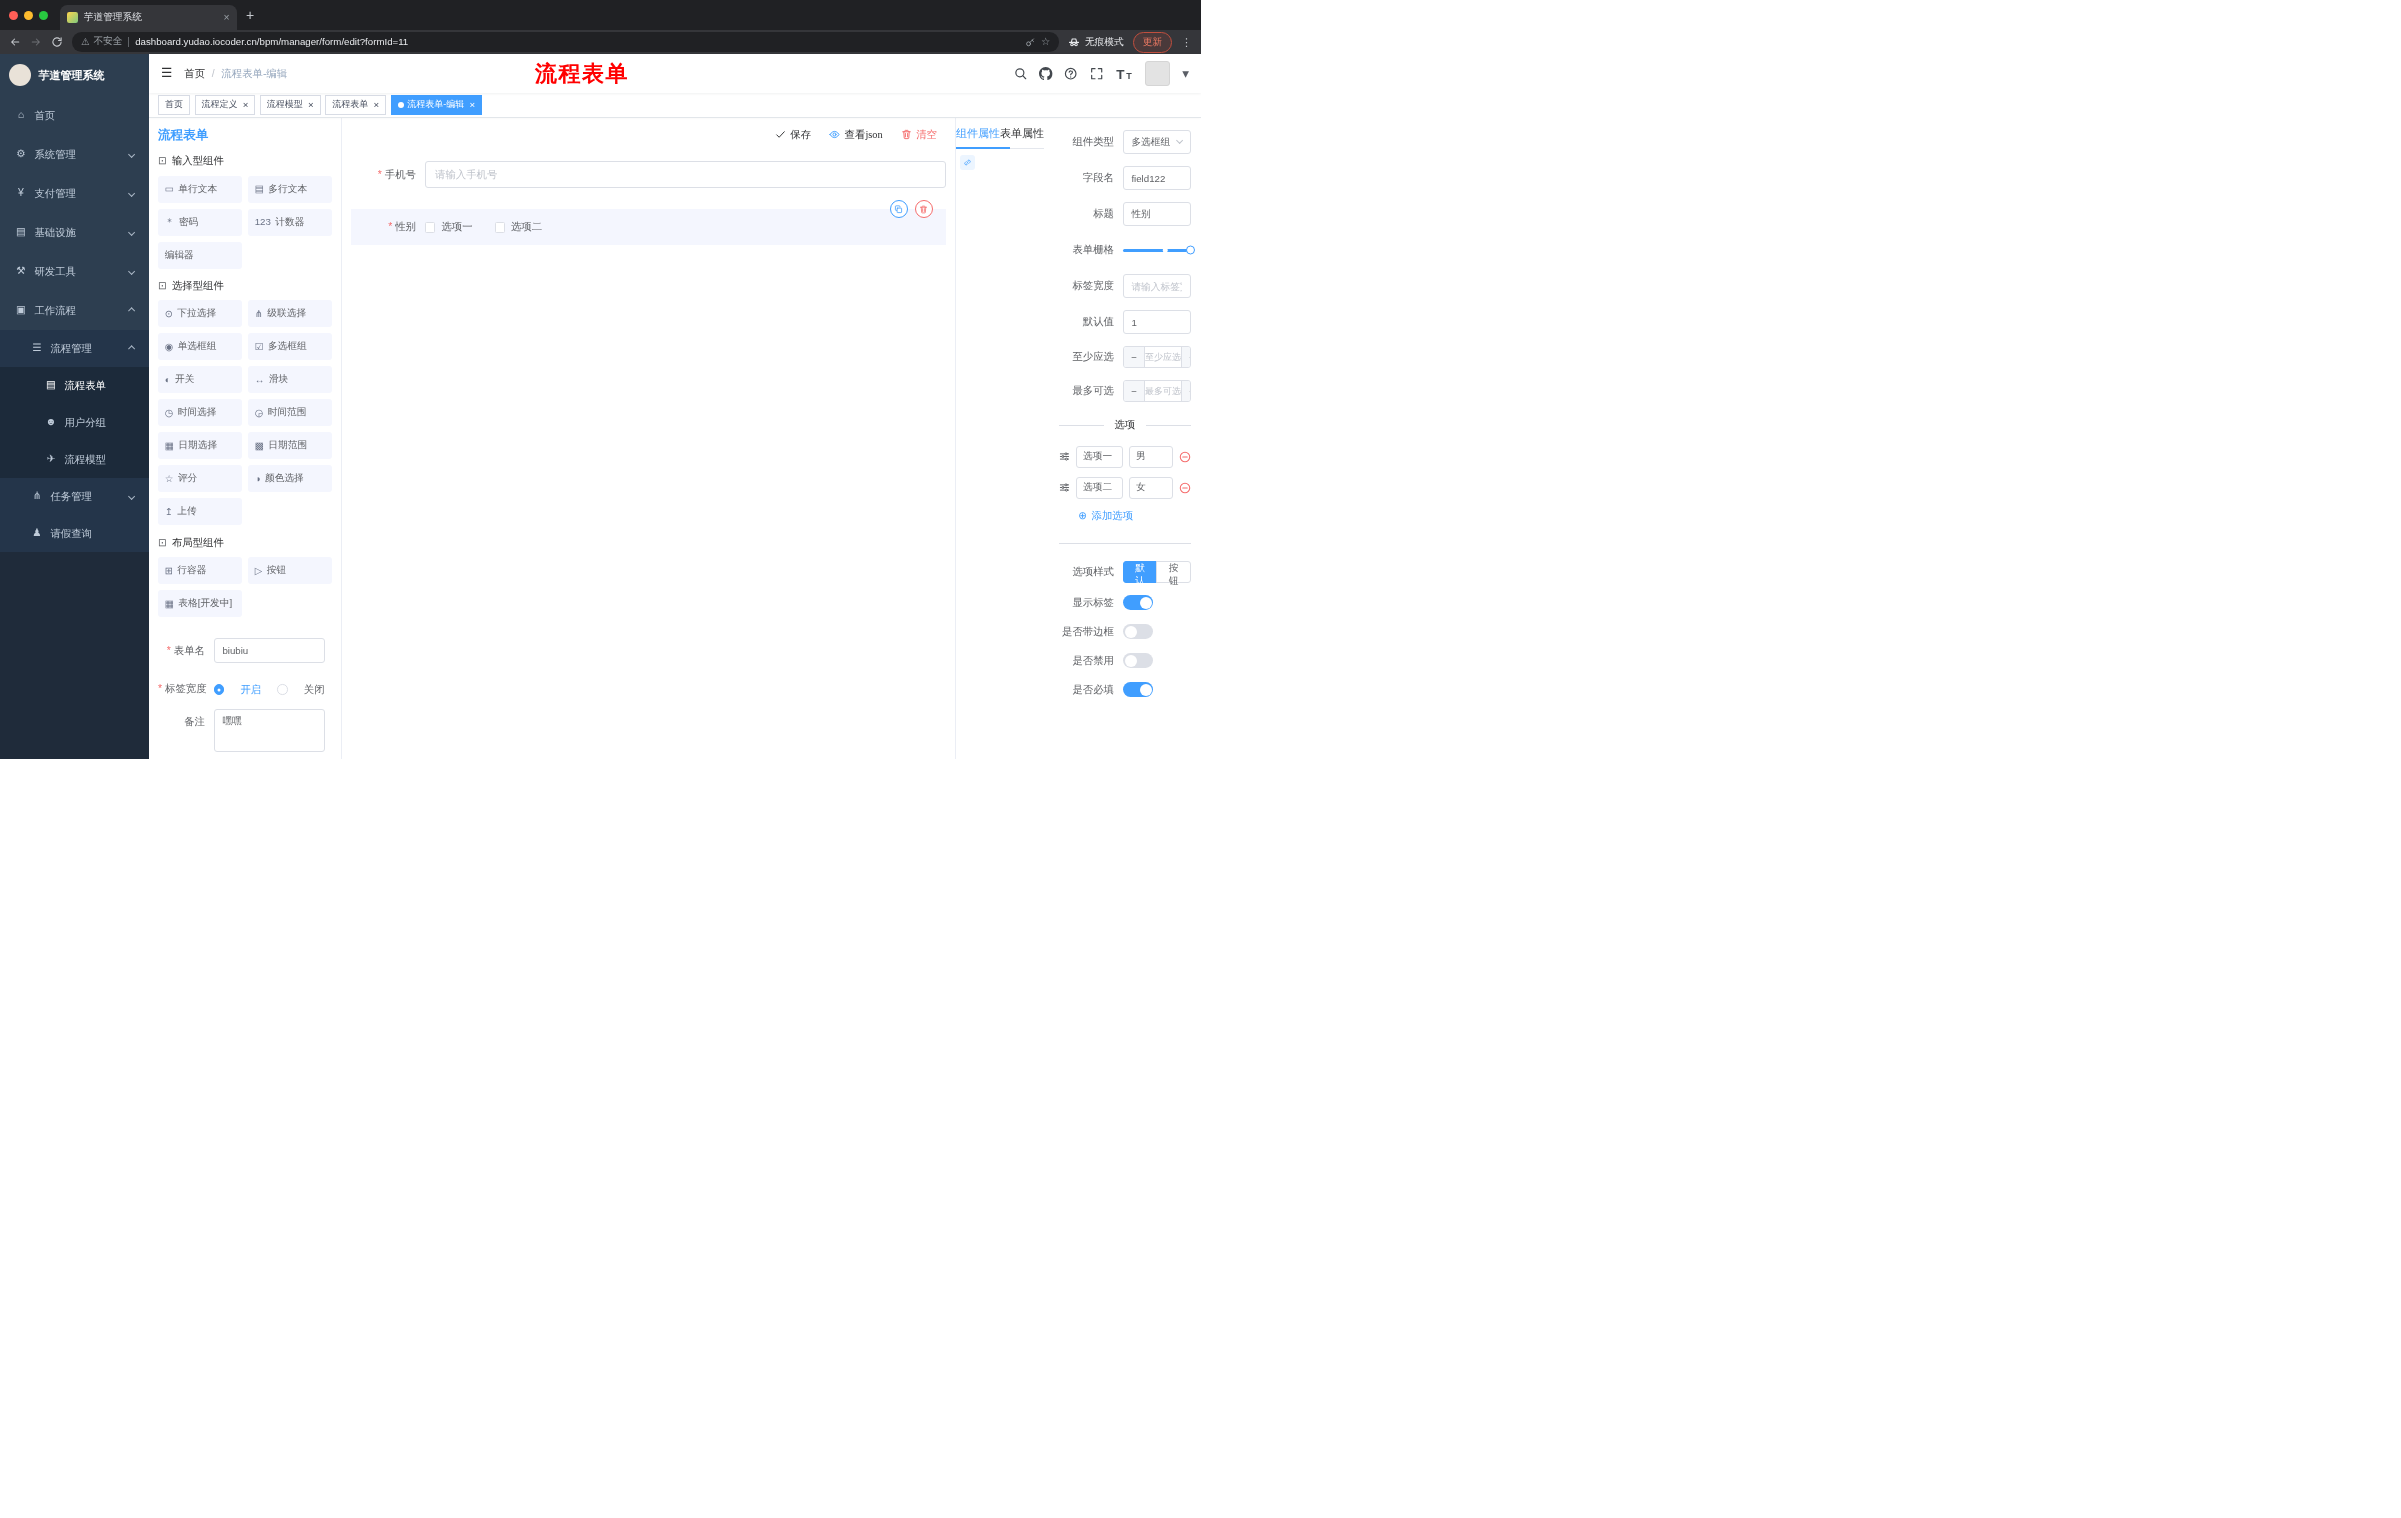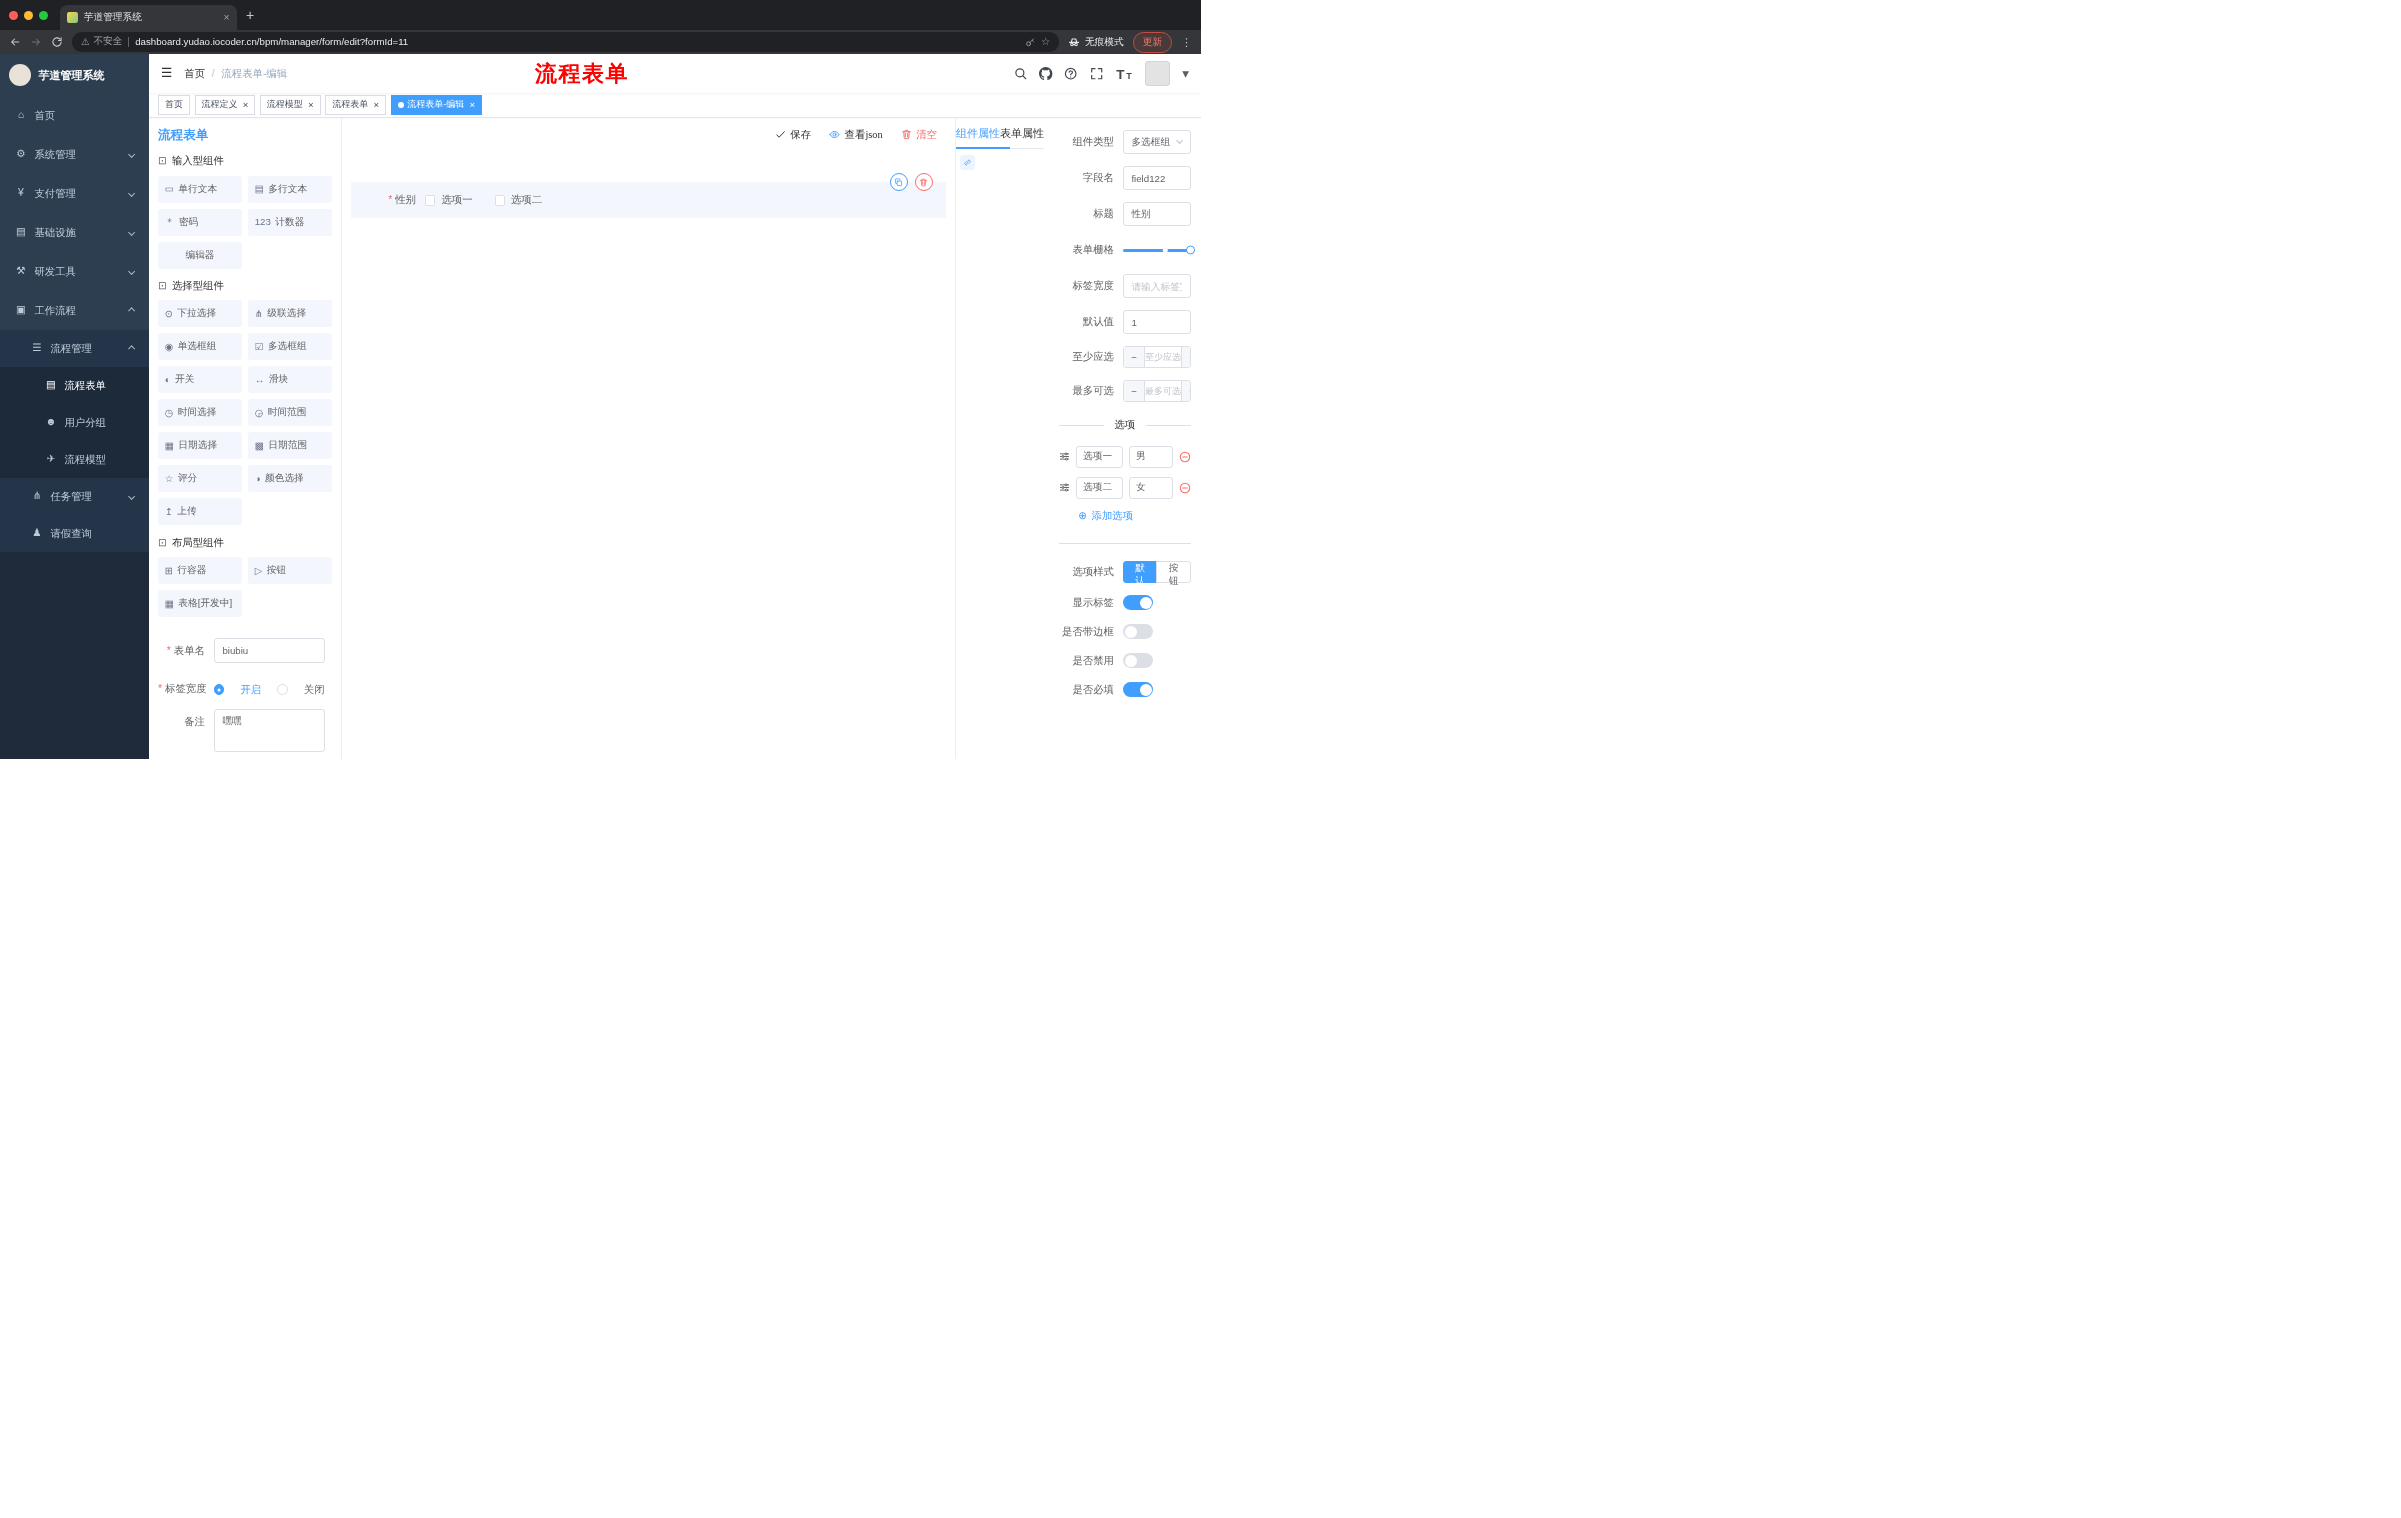--- a/index.html
+++ b/index.html
@@ -70,21 +70,21 @@
 .tag .x{font-size:9.7px;line-height:1;margin-left:1.5px}
 
 .content{flex:1;display:flex;min-height:0;background:#fff}
 .palette{width:193px;flex:none;border-right:0.7px solid #ebeef5;padding:7.4px 9px 0;overflow:hidden}
 .palette-title{color:#409eff;font-size:12.6px;font-weight:700;margin:1.5px 0 3px}
 .group-title{display:flex;align-items:center;gap:5.2px;font-size:10.4px;color:#303133;margin:10.4px 0 7.4px}
 .group-title .i{font-size:10.4px;color:#606266}
 .pal-grid{display:grid;grid-template-columns:1fr 1fr;gap:6px}
 .pal-item{display:flex;align-items:center;gap:4.5px;height:27px;padding:0 6.7px;background:#f4f6fe;border-radius:3px;font-size:9.7px;color:#606266;cursor:grab;white-space:nowrap;overflow:hidden}
 .pal-item .i{font-size:9.7px;color:#6b7386;flex:none}
-.pal-item.noicon{justify-content:center}
+.pal-item.noicon{justify-content:flex-start}
 .palette-form{margin-top:21px;display:flex;flex-direction:column;gap:12.6px}
 .pf-row{display:flex;align-items:flex-start;font-size:10.4px;color:#606266}
 .pf-label{width:56px;flex:none;text-align:right;padding:6px 9px 0 0;white-space:nowrap}
 .req::before{content:"*";color:#f56c6c;margin-right:3px}
 .pf-input{width:111px;height:25px;border:0.7px solid #dcdfe6;border-radius:3px;padding:0 7.4px;font-size:9.7px;color:#606266;outline:none}
 .pf-radios{display:flex;align-items:center;gap:16.3px;padding-top:6.7px}
 .radio-item{display:flex;align-items:center;gap:16px;cursor:pointer}
 .radio{width:10.4px;height:10.4px;border-radius:50%;border:0.7px solid #dcdfe6;background:#fff;position:relative;flex:none}
 .radio.on{border-color:#409eff;background:#409eff}
 .radio.on::after{content:"";position:absolute;left:50%;top:50%;width:3px;height:3px;border-radius:50%;background:#fff;transform:translate(-50%,-50%)}
@@ -506,20 +506,24 @@
             <button class="tool-btn tool-clear">
               <span class="i" id="ic-trash">
                   <svg viewBox="0 0 16 16">
                     <path d="M2.5 4h11M5.5 4V2.8c0-.4.3-.8.8-.8h3.4c.5 0 .8.4.8.8V4M4 4l.7 9.2c0 .5.4.8.9.8h4.8c.5 0 .9-.3.9-.8L12 4M6.4 6.5v5M9.6 6.5v5"></path>
                   </svg>
                 </span>
               <span>清空</span>
             </button>
           </div>
           <div class="canvas-body">
+            <div class="field-row">
+              <span class="f-label req">手机号</span>
+              <input class="f-input" placeholder="请输入手机号" style="">
+            </div>
             <div class="selected-row">
               <div class="act-btns">
                 <span class="act copy">
                     <span class="i" id="ic-copy">
                       <svg viewBox="0 0 16 16">
                         <rect x="5.5" y="5.5" width="8" height="8" rx="1"></rect>
                         <path d="M10.5 3.5v-1a1 1 0 0 0-1-1h-6a1 1 0 0 0-1 1v6a1 1 0 0 0 1 1h1"></path>
                       </svg>
                     </span>
                   </span>

